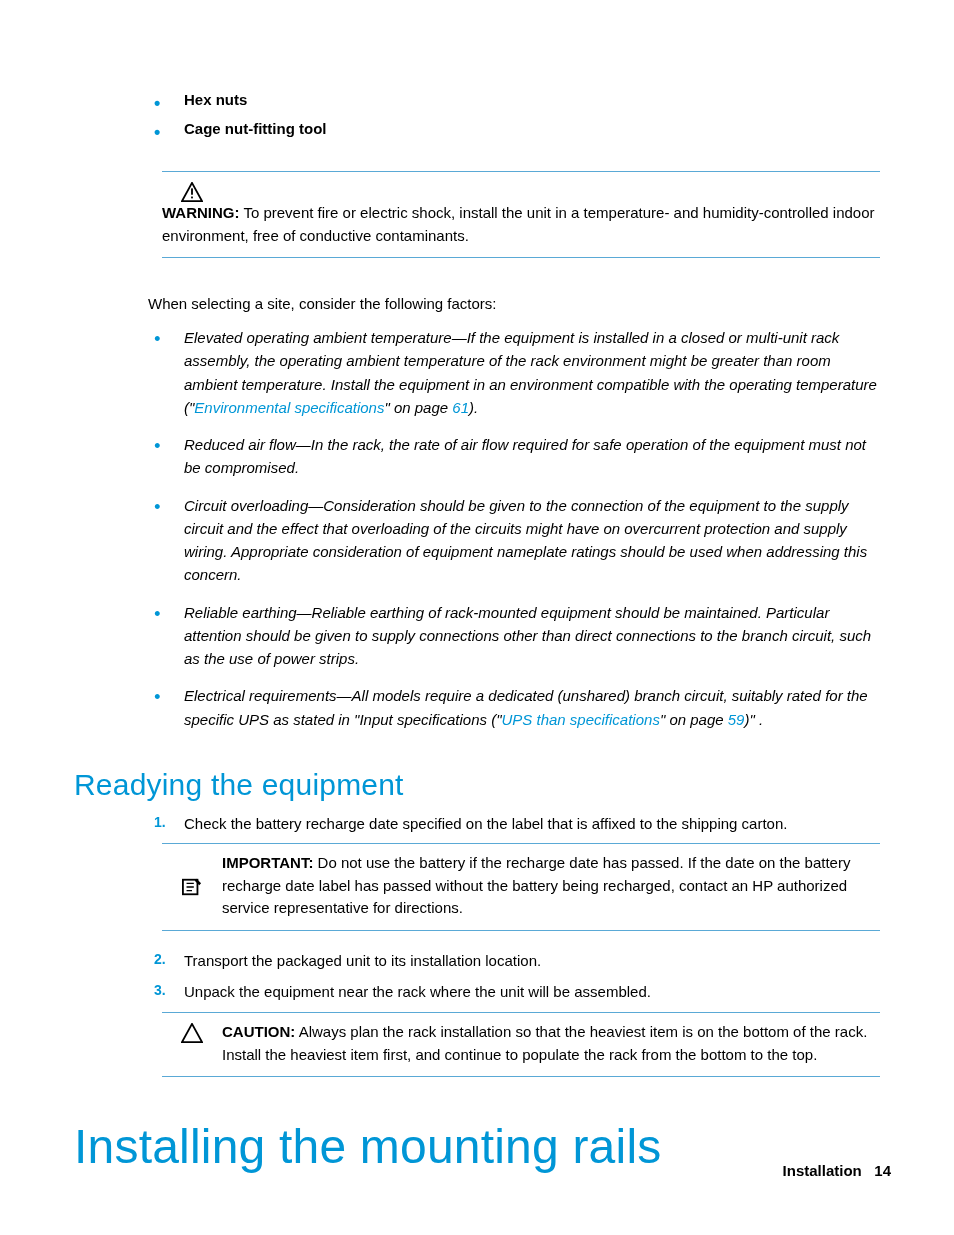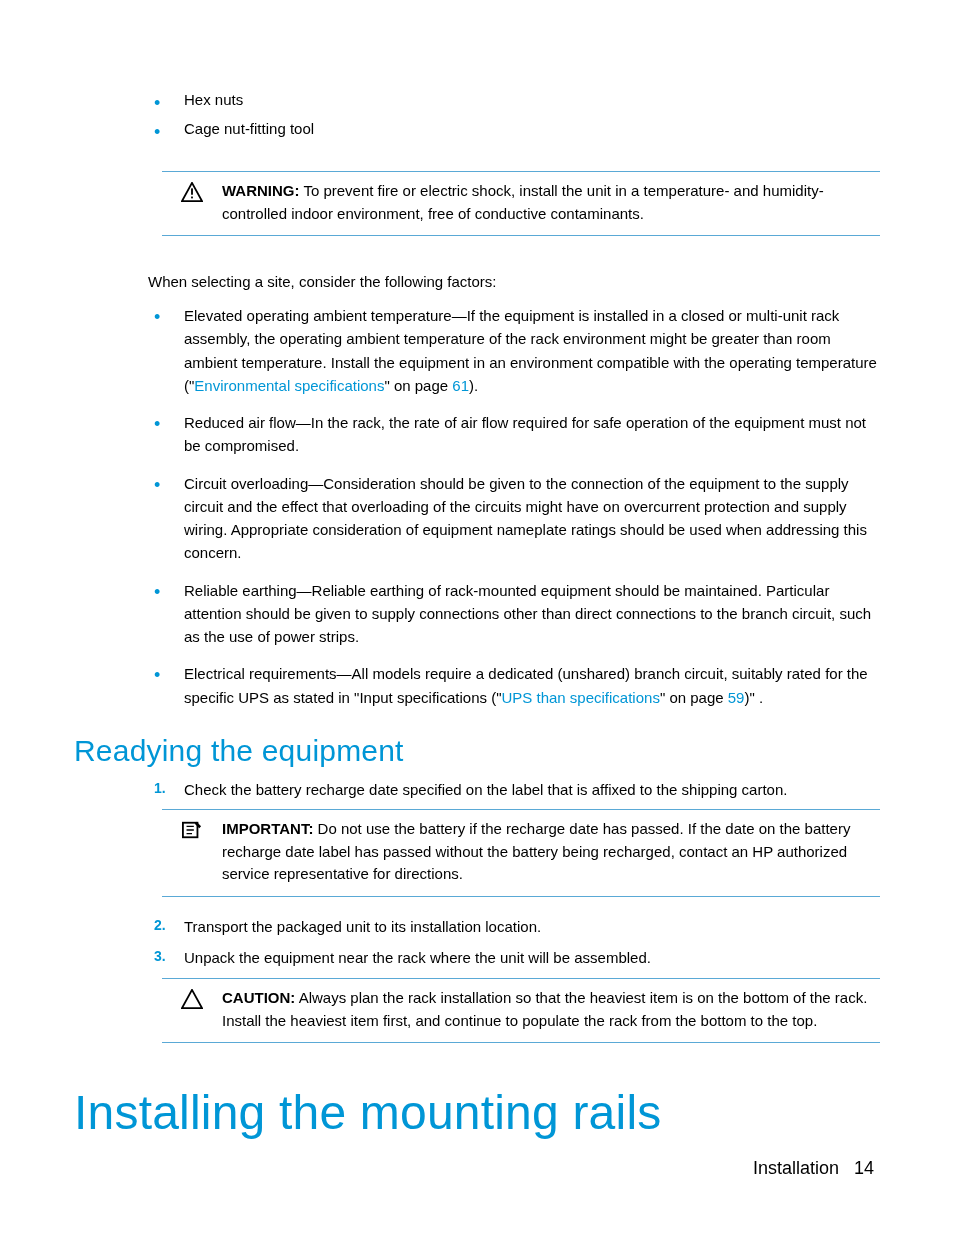--- a/index.html
+++ b/index.html
@@ -1,48 +1,48 @@
 <!DOCTYPE html>
 <html><head>
 <meta charset="utf-8">
 <style>
   * { box-sizing: border-box; margin: 0; padding: 0; }
   html, body { width: 954px; background: #fff; font-family: Arial, Helvetica, sans-serif; color: #000; }
   .page { width: 954px; min-height: 1235px; padding: 86px 74px 40px 74px; position: relative; }
-  .bullets { list-style: none; margin-left: 80px; margin-bottom: 28px; }
+  .bullets { list-style: none; margin-left: 80px; margin-bottom: 28px; font-weight: bold; }
   .bullets li { position: relative; padding-left: 30px; font-size: 15px; line-height: 1.9; }
   .bullets li::before { content: "•"; position: absolute; left: 0; top: 0; color: #0096d6; font-size: 18px; }
   h2 { font-family: "Trebuchet MS", Arial, sans-serif; font-weight: 300; font-size: 30px; color: #0096d6; margin-bottom: 10px; letter-spacing: 0.2px; }
   h1 { font-family: "Trebuchet MS", Arial, sans-serif; font-weight: 300; font-size: 48px; color: #0096d6; margin-top: 42px; letter-spacing: 0.2px; }
   .note-box { border-top: 1px solid #5aa9d6; border-bottom: 1px solid #5aa9d6; padding: 8px 0 10px 0; margin: 4px 0 18px 74px; display: flex; align-items: flex-start; }
   .note-icon { width: 60px; flex-shrink: 0; display: flex; justify-content: center; padding-top: 2px; }
   .note-text { flex: 1; font-size: 15px; line-height: 1.5; padding-right: 4px; }
   .note-label { font-weight: bold; }
   .factors-intro { margin-left: 74px; font-size: 15px; margin-bottom: 14px; margin-top: 37px; }
-  .factors { list-style: none; margin-left: 80px; margin-bottom: 25px; }
+  .factors { list-style: none; margin-left: 80px; margin-bottom: 37px; font-style: italic; }
   .factors li { position: relative; padding-left: 30px; font-size: 15px; line-height: 1.55; margin-bottom: 14px; }
   .factors li::before { content: "•"; position: absolute; left: 0; top: 0; color: #0096d6; font-size: 18px; }
   .link { color: #0096d6; }
   .ol { list-style: none; margin-left: 80px; }
   .ol li { position: relative; padding-left: 30px; font-size: 15px; line-height: 1.55; margin-bottom: 8px; }
   .ol-num { position: absolute; left: 0; top: 0; color: #0096d6; font-weight: bold; font-size: 14px; }
-  .footer { position: absolute; bottom: 56px; right: 80px; font-size: 18px; }
+  .footer { position: absolute; bottom: 56px; right: 63px; font-size: 15px; font-weight: bold; }
 </style>
 </head>
 <body>
 
 <div class="page">
 
   <ul class="bullets">
     <li>Hex nuts</li>
     <li>Cage nut-fitting tool</li>
   </ul>
 
 
-  <div class="note-box" style="margin-left:88px;">
+  <div class="note-box" style="margin-left:88px;flex-direction:column;">
     <div class="note-icon">
       <svg width="22" height="20" viewBox="0 0 24 22">
           <path d="M12 1 L23 21 L1 21 Z" fill="none" stroke="#000" stroke-width="2"></path>
           <rect x="11" y="7" width="2" height="7" fill="#000"></rect>
           <rect x="11" y="16" width="2" height="2" fill="#000"></rect>
         </svg>
     </div>
     <div class="note-text">
       <span class="note-label">WARNING:</span><span>  To prevent fire or electric shock, install the unit in a temperature- and humidity-controlled indoor environment, free of conductive contaminants.</span>
     </div>
@@ -64,21 +64,21 @@
 
   <h2>Readying the equipment</h2>
 
   <ol class="ol">
     <li>
       <span class="ol-num">1.</span>
       <span>Check the battery recharge date specified on the label that is affixed to the shipping carton.</span>
     </li>
   </ol>
 
-  <div class="note-box" style="margin-left:88px;">
+  <div class="note-box" style="margin-left:88px;align-items:center;">
     <div class="note-icon">
       <svg width="22" height="20" viewBox="0 0 24 22">
           <rect x="2" y="3" width="16" height="16" fill="none" stroke="#000" stroke-width="2"></rect>
           <path d="M6 7 L14 7 M6 11 L14 11 M6 15 L12 15" stroke="#000" stroke-width="1.6"></path>
           <path d="M17 2 L22 7 L20 9 L15 4 Z" fill="#000"></path>
         </svg>
     </div>
     <div class="note-text">
       <span class="note-label">IMPORTANT:</span><span>  Do not use the battery if the recharge date has passed. If the date on the battery recharge date label has passed without the battery being recharged, contact an HP authorized service representative for directions.</span>
     </div>

